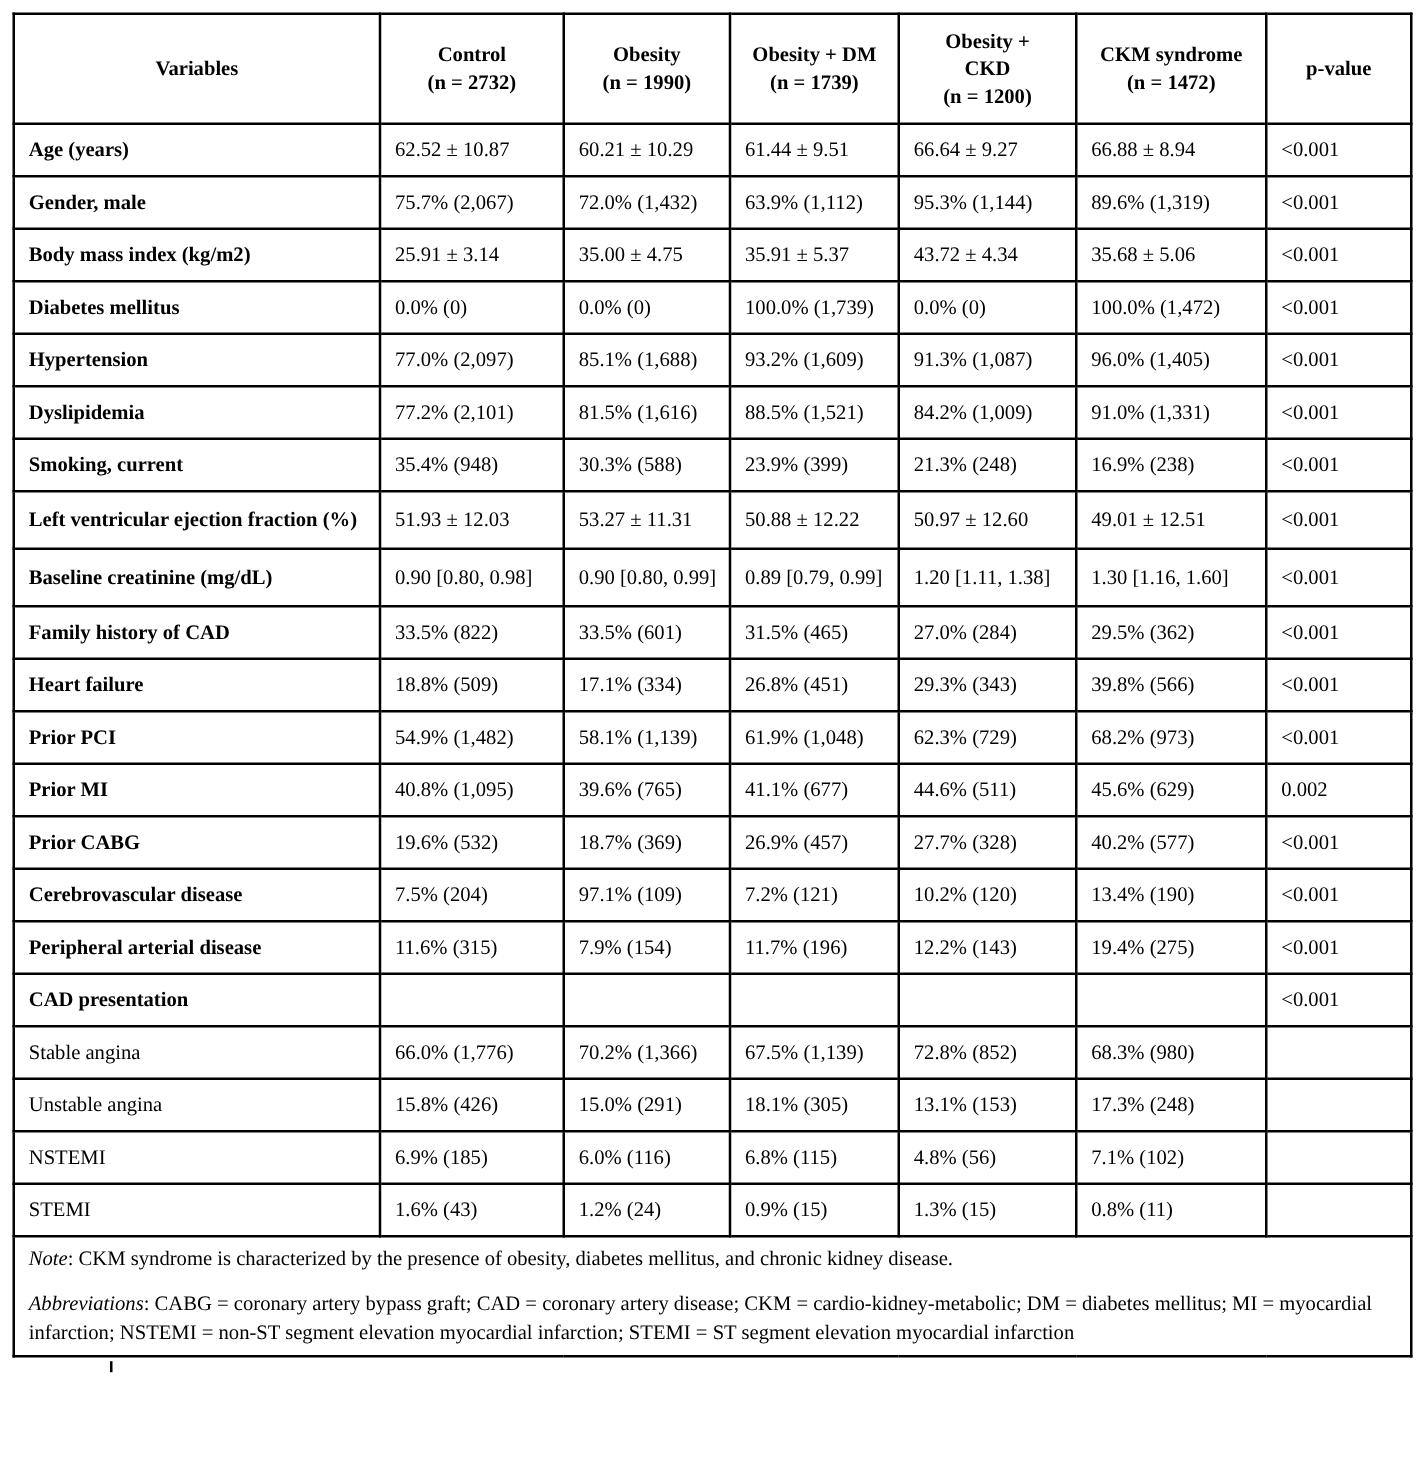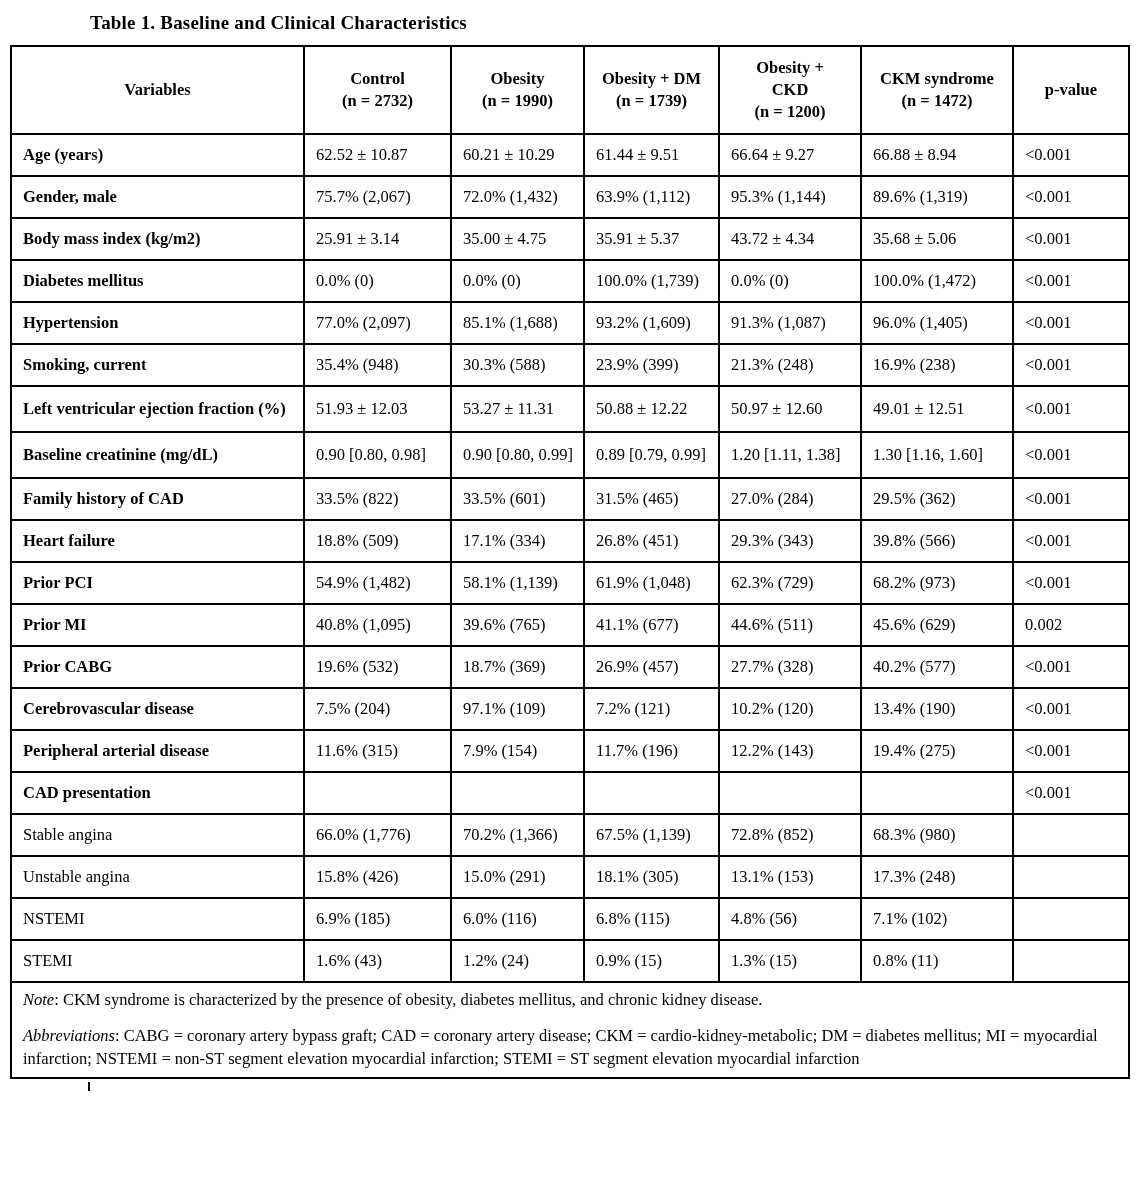--- a/index.html
+++ b/index.html
@@ -21,21 +21,20 @@
   tr.tall td { height:46px; }
   td.footnote-cell { height:auto; padding:12px 14px 10px 14px; font-size:16.3px;margin-left:24px; }
   .footnote-cell p { margin:0 0 13px 0; line-height:1.4; font-weight:normal; }
   .footnote-cell p:last-child { margin-bottom:2px; }
   .caret-mark { width:2px; height:9px; background:#000; margin:3px 0 0 78px; }
 </style>
 </head>
 <body>
 
 <div class="page">
-  <div class="table-title">Table 1. Baseline and Clinical Characteristics</div>
 
   <table class="clintable">
     <colgroup id="colgroup">
         <col style="width: 293px;">
         <col style="width: 147px;">
         <col style="width: 133px;">
         <col style="width: 135px;">
         <col style="width: 142px;">
         <col style="width: 152px;">
         <col style="width: 116px;">
@@ -111,20 +110,29 @@
         <tr>
           <td class="row-label">Hypertension</td>
           <td>77.0% (2,097)</td>
           <td>85.1% (1,688)</td>
           <td>93.2% (1,609)</td>
           <td>91.3% (1,087)</td>
           <td>96.0% (1,405)</td>
           <td>&lt;0.001</td>
         </tr>
         <tr>
+          <td class="row-label">Dyslipidemia</td>
+          <td>77.2% (2,101)</td>
+          <td>81.5% (1,616)</td>
+          <td>88.5% (1,521)</td>
+          <td>84.2% (1,009)</td>
+          <td>91.0% (1,331)</td>
+          <td>&lt;0.001</td>
+        </tr>
+        <tr>
           <td class="row-label">Smoking, current</td>
           <td>35.4% (948)</td>
           <td>30.3% (588)</td>
           <td>23.9% (399)</td>
           <td>21.3% (248)</td>
           <td>16.9% (238)</td>
           <td>&lt;0.001</td>
         </tr>
         <tr class="tall">
           <td class="row-label">Left ventricular ejection fraction (%)</td>

